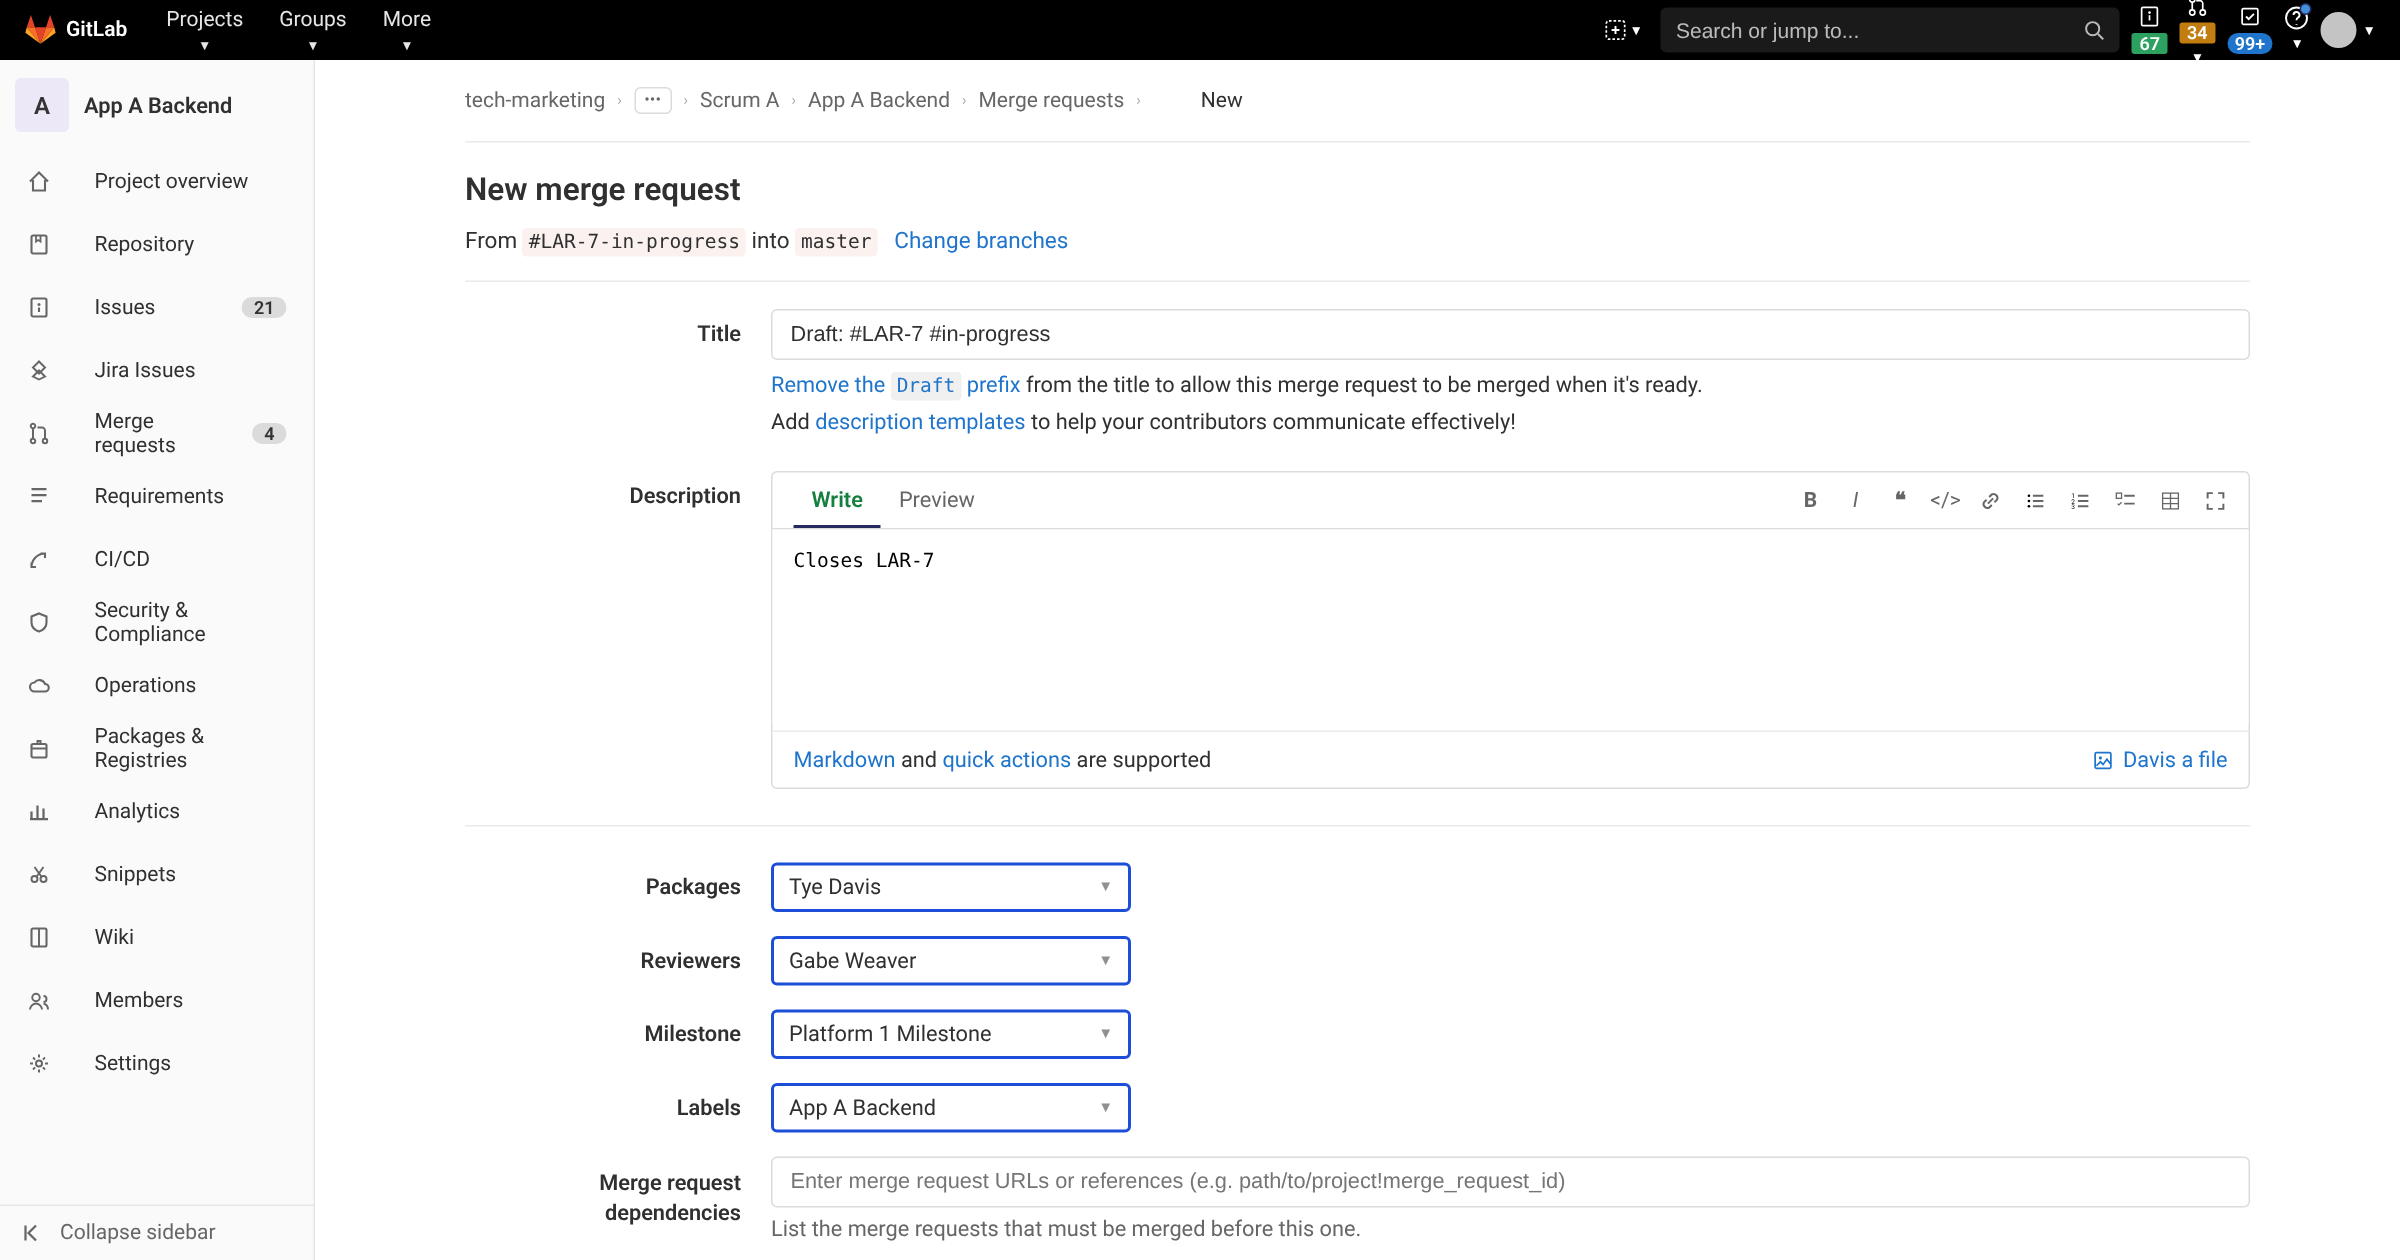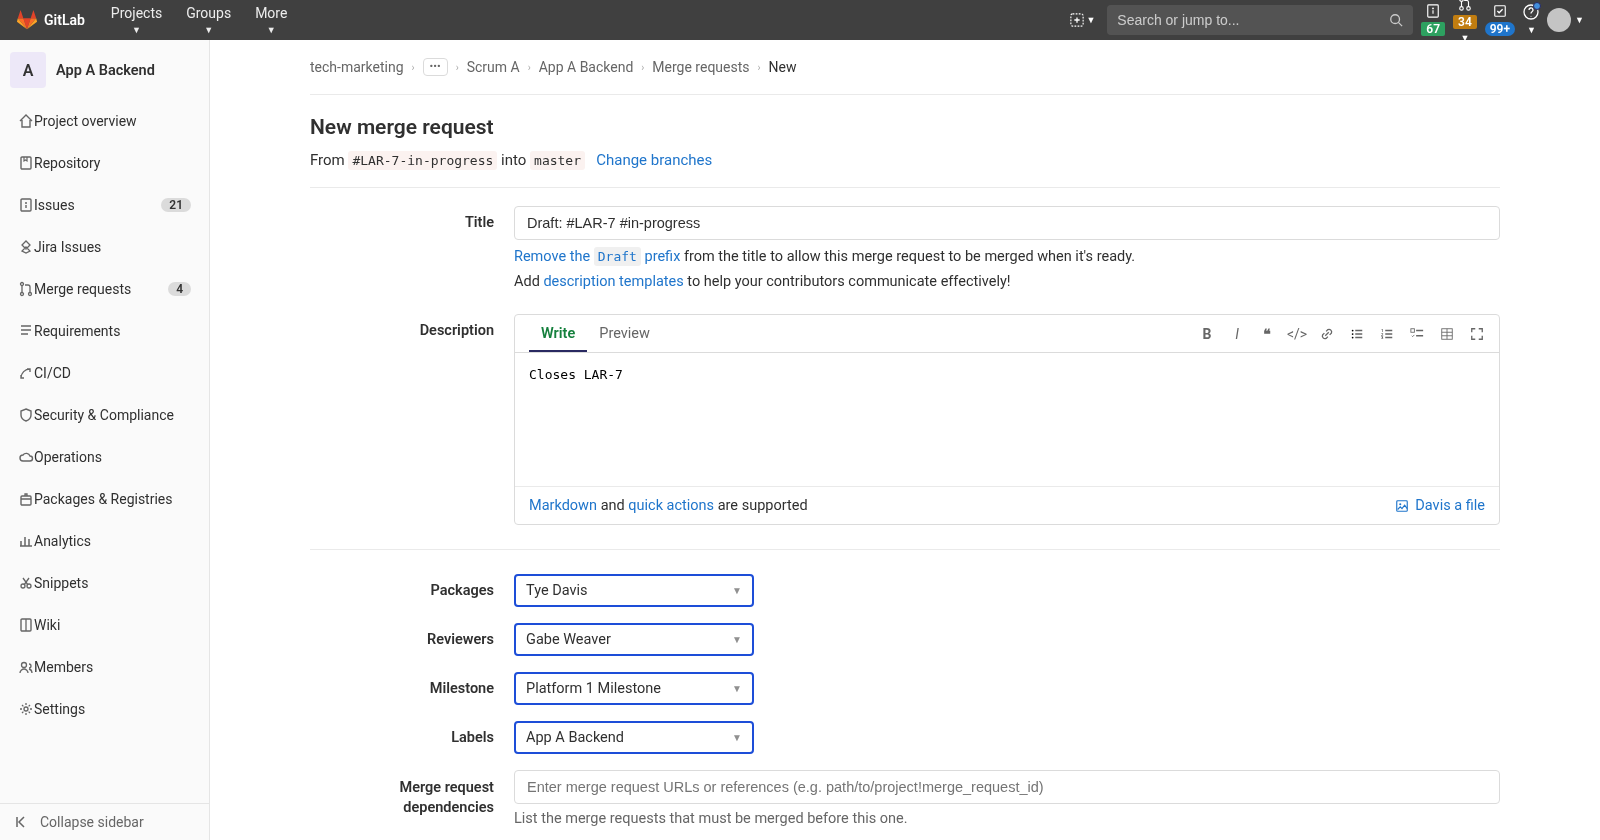--- a/index.html
+++ b/index.html
@@ -1,20 +1,20 @@
 <!DOCTYPE html>
 <html><head>
 <meta charset="utf-8">
 <style>
 * { box-sizing: border-box; margin: 0; padding: 0; }
 body { font-family: -apple-system, BlinkMacSystemFont, "Segoe UI", Roboto, sans-serif; font-size: 14px; color: #303030; background: #fff; }
 a { color: #1f75cb; text-decoration: none; cursor: pointer; }
 
 
-.header { background: #404040; height: 40px; display: flex; align-items: center; padding: 0 16px; color: #fff; gap: 8px; }
+.header { background: #000000; height: 40px; display: flex; align-items: center; padding: 0 16px; color: #fff; gap: 8px; }
 .logo { display: flex; align-items: center; gap: 6px; font-weight: 600; color: #fff; }
 .logo-icon { width: 22px; height: 22px; }
 .header-menu { display: flex; gap: 4px; margin-left: 8px; }
 .header-menu-item { color: rgba(255,255,255,0.9); padding: 0 10px; display: flex; align-items: center; gap: 4px; cursor: pointer; font-size: 14px; flex-direction: column; }
 .header-right { margin-left: auto; display: flex; align-items: center; gap: 8px; }
 .plus-btn { color: #fff; display: flex; align-items: center; gap: 2px; padding: 0 4px; cursor: pointer; }
 .search-box { background: rgba(255,255,255,0.1); border-radius: 4px; width: 306px; height: 30px; display: flex; align-items: center; padding: 0 10px; }
 .search-box input { background: transparent; border: none; color: #fff; flex: 1; outline: none; font-size: 14px; }
 .search-box input::placeholder { color: rgba(255,255,255,0.7); }
 .counter-item { display: flex; align-items: center; gap: 4px; color: #fff; cursor: pointer; flex-direction: column; }
@@ -25,33 +25,33 @@
 .blue-dot { position: absolute; top: -2px; right: -2px; width: 8px; height: 8px; background: #428fdc; border-radius: 50%; border: 1px solid #292961; }
 .avatar { width: 24px; height: 24px; border-radius: 50%; background: #c4c4c4; cursor: pointer; }
 
 
 .layout { display: flex; height: calc(100vh - 40px); }
 .sidebar { width: 210px; background: #fafafa; border-right: 1px solid #e5e5e5; display: flex; flex-direction: column; }
 .project-header { display: flex; align-items: center; padding: 12px 10px; gap: 10px; }
 .project-avatar { width: 36px; height: 36px; background: #ede8f8; border-radius: 4px; display: flex; align-items: center; justify-content: center; font-weight: 600; color: #333; font-size: 16px; }
 .project-name { font-weight: 600; font-size: 14.5px; }
 .sidebar-list { flex: 1; overflow-y: auto; }
-.sidebar-item { display: flex; align-items: center; padding: 0 14px; height: 42px; gap: 0; cursor: pointer; color: #303030; border-radius: 4px; margin: 0 4px; }
+.sidebar-item { display: flex; align-items: center; padding: 0 14px; height: 42px; gap: 29px; cursor: pointer; color: #303030; border-radius: 4px; margin: 0 4px; }
 .sidebar-item .icon { width: 16px; height: 16px; color: #666; flex-shrink: 0; }
 .sidebar-item .label { flex: 1; font-size: 14px; }
 .sidebar-badge { background: #dbdbdb; color: #333; border-radius: 10px; padding: 0 8px; font-size: 12px; font-weight: 600; }
 .collapse { border-top: 1px solid #e5e5e5; padding: 10px 14px; display: flex; align-items: center; gap: 10px; color: #666; cursor: pointer; font-size: 14px; }
 
 
 .content { flex: 1; overflow-y: auto; padding: 0 100px 40px; }
 .breadcrumbs { display: flex; align-items: center; gap: 8px; padding: 18px 0; font-size: 14px; color: #666; border-bottom: 1px solid #eaeaea; }
 .breadcrumbs a { color: #666; }
 .breadcrumbs .chevron { color: #aaa; font-size: 10px; }
 .bc-ellipsis { border: 1px solid #dbdbdb; border-radius: 4px; padding: 0 6px; font-size: 11px; line-height: 16px; cursor: pointer; }
-.bc-current { color: #303030; }
+.bc-current { color: #303030; margin-left: 32px; }
 
 h1 { font-size: 21px; font-weight: 600; margin: 20px 0 12px; }
 .branch-line { font-size: 15px; margin-bottom: 18px; }
 code { background: #fbf2f0; border-radius: 3px; padding: 2px 4px; font-family: ui-monospace, SFMono-Regular, Menlo, monospace; font-size: 13px; }
 hr { border: none; border-top: 1px solid #eaeaea; margin: 0 0 18px; }
 
 .form-row { display: flex; margin-bottom: 16px; }
 .form-row .label-col { width: 204px; text-align: right; padding-right: 20px; padding-top: 8px; font-weight: 600; font-size: 14.5px; color: #303030; }
 .form-row .field-col { flex: 1; }
 .text-input { width: 100%; border: 1px solid #dbdbdb; border-radius: 4px; padding: 8px 12px; font-size: 14.5px; color: #303030; outline: none; }

